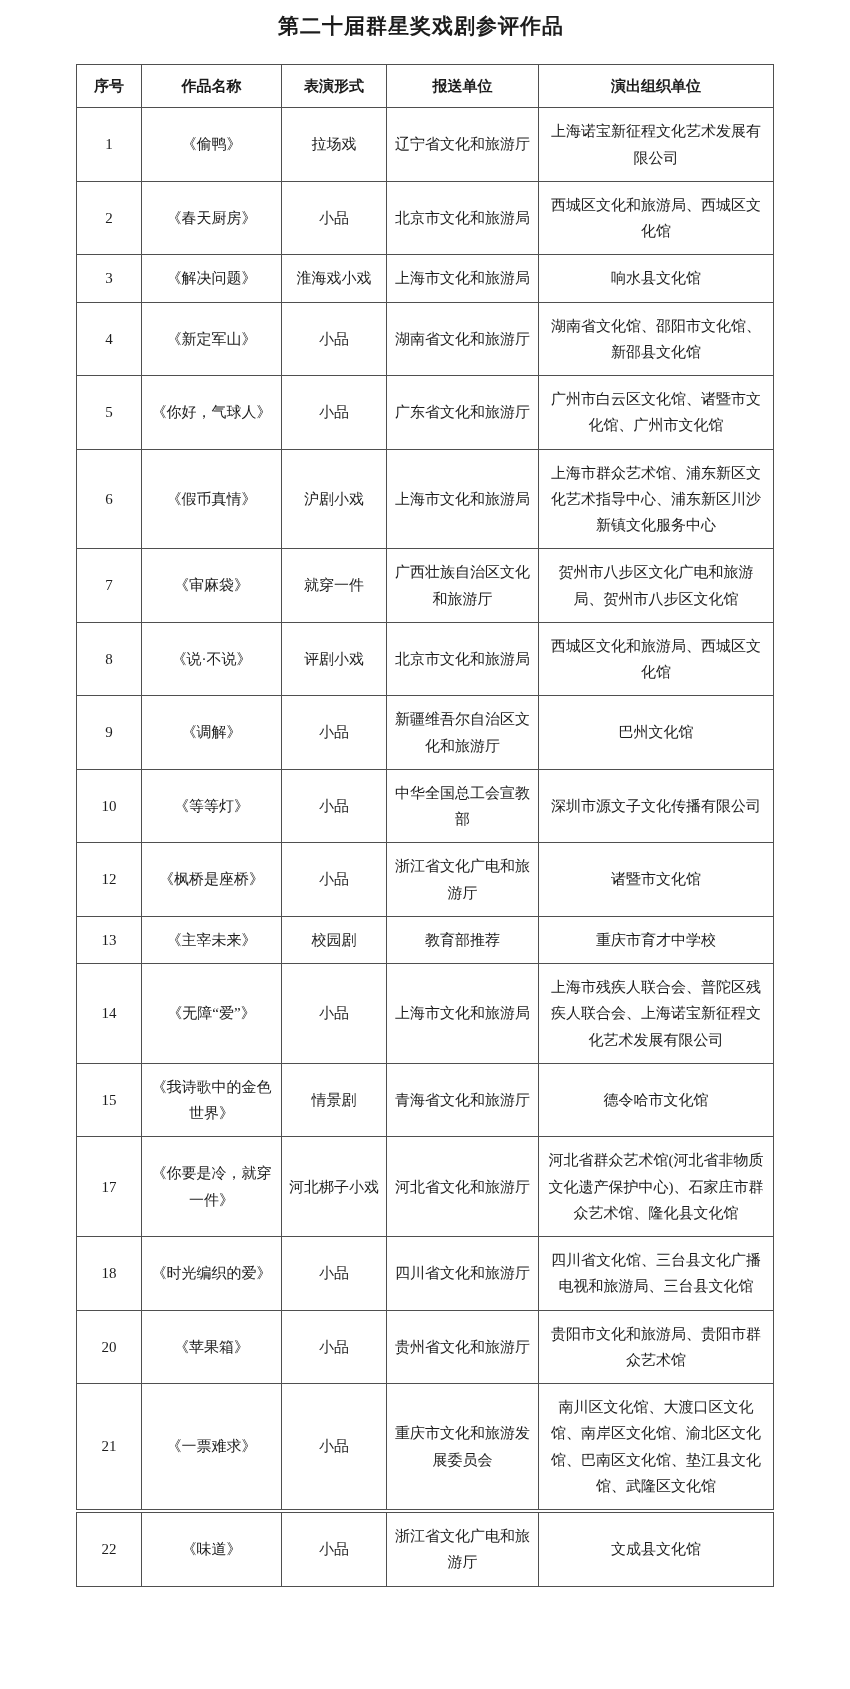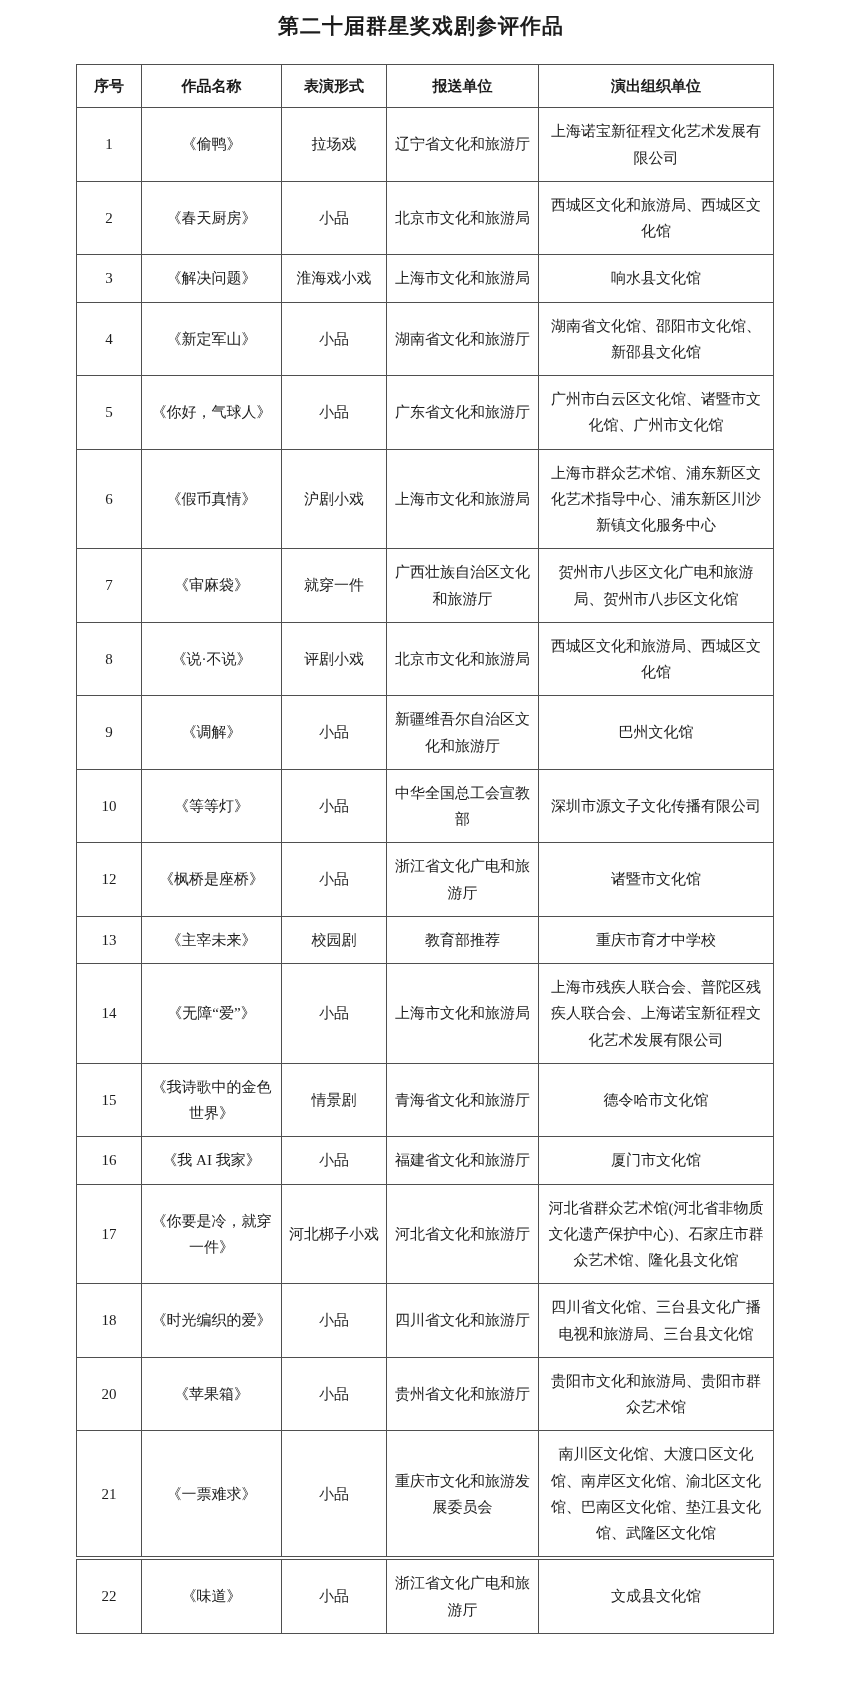--- a/index.html
+++ b/index.html
@@ -173,27 +173,20 @@
           <td>上海市残疾人联合会、普陀区残疾人联合会、上海诺宝新征程文化艺术发展有限公司</td>
         </tr>
         <tr>
           <td>15</td>
           <td>《我诗歌中的金色世界》</td>
           <td>情景剧</td>
           <td>青海省文化和旅游厅</td>
           <td>德令哈市文化馆</td>
         </tr>
         <tr>
-          <td>16</td>
-          <td>《我 AI 我家》</td>
-          <td>小品</td>
-          <td>福建省文化和旅游厅</td>
-          <td>厦门市文化馆</td>
-        </tr>
-        <tr>
           <td>17</td>
           <td>《你要是冷，就穿一件》</td>
           <td>河北梆子小戏</td>
           <td>河北省文化和旅游厅</td>
           <td>河北省群众艺术馆(河北省非物质文化遗产保护中心)、石家庄市群众艺术馆、隆化县文化馆</td>
         </tr>
         <tr>
           <td>18</td>
           <td>《时光编织的爱》</td>
           <td>小品</td>

